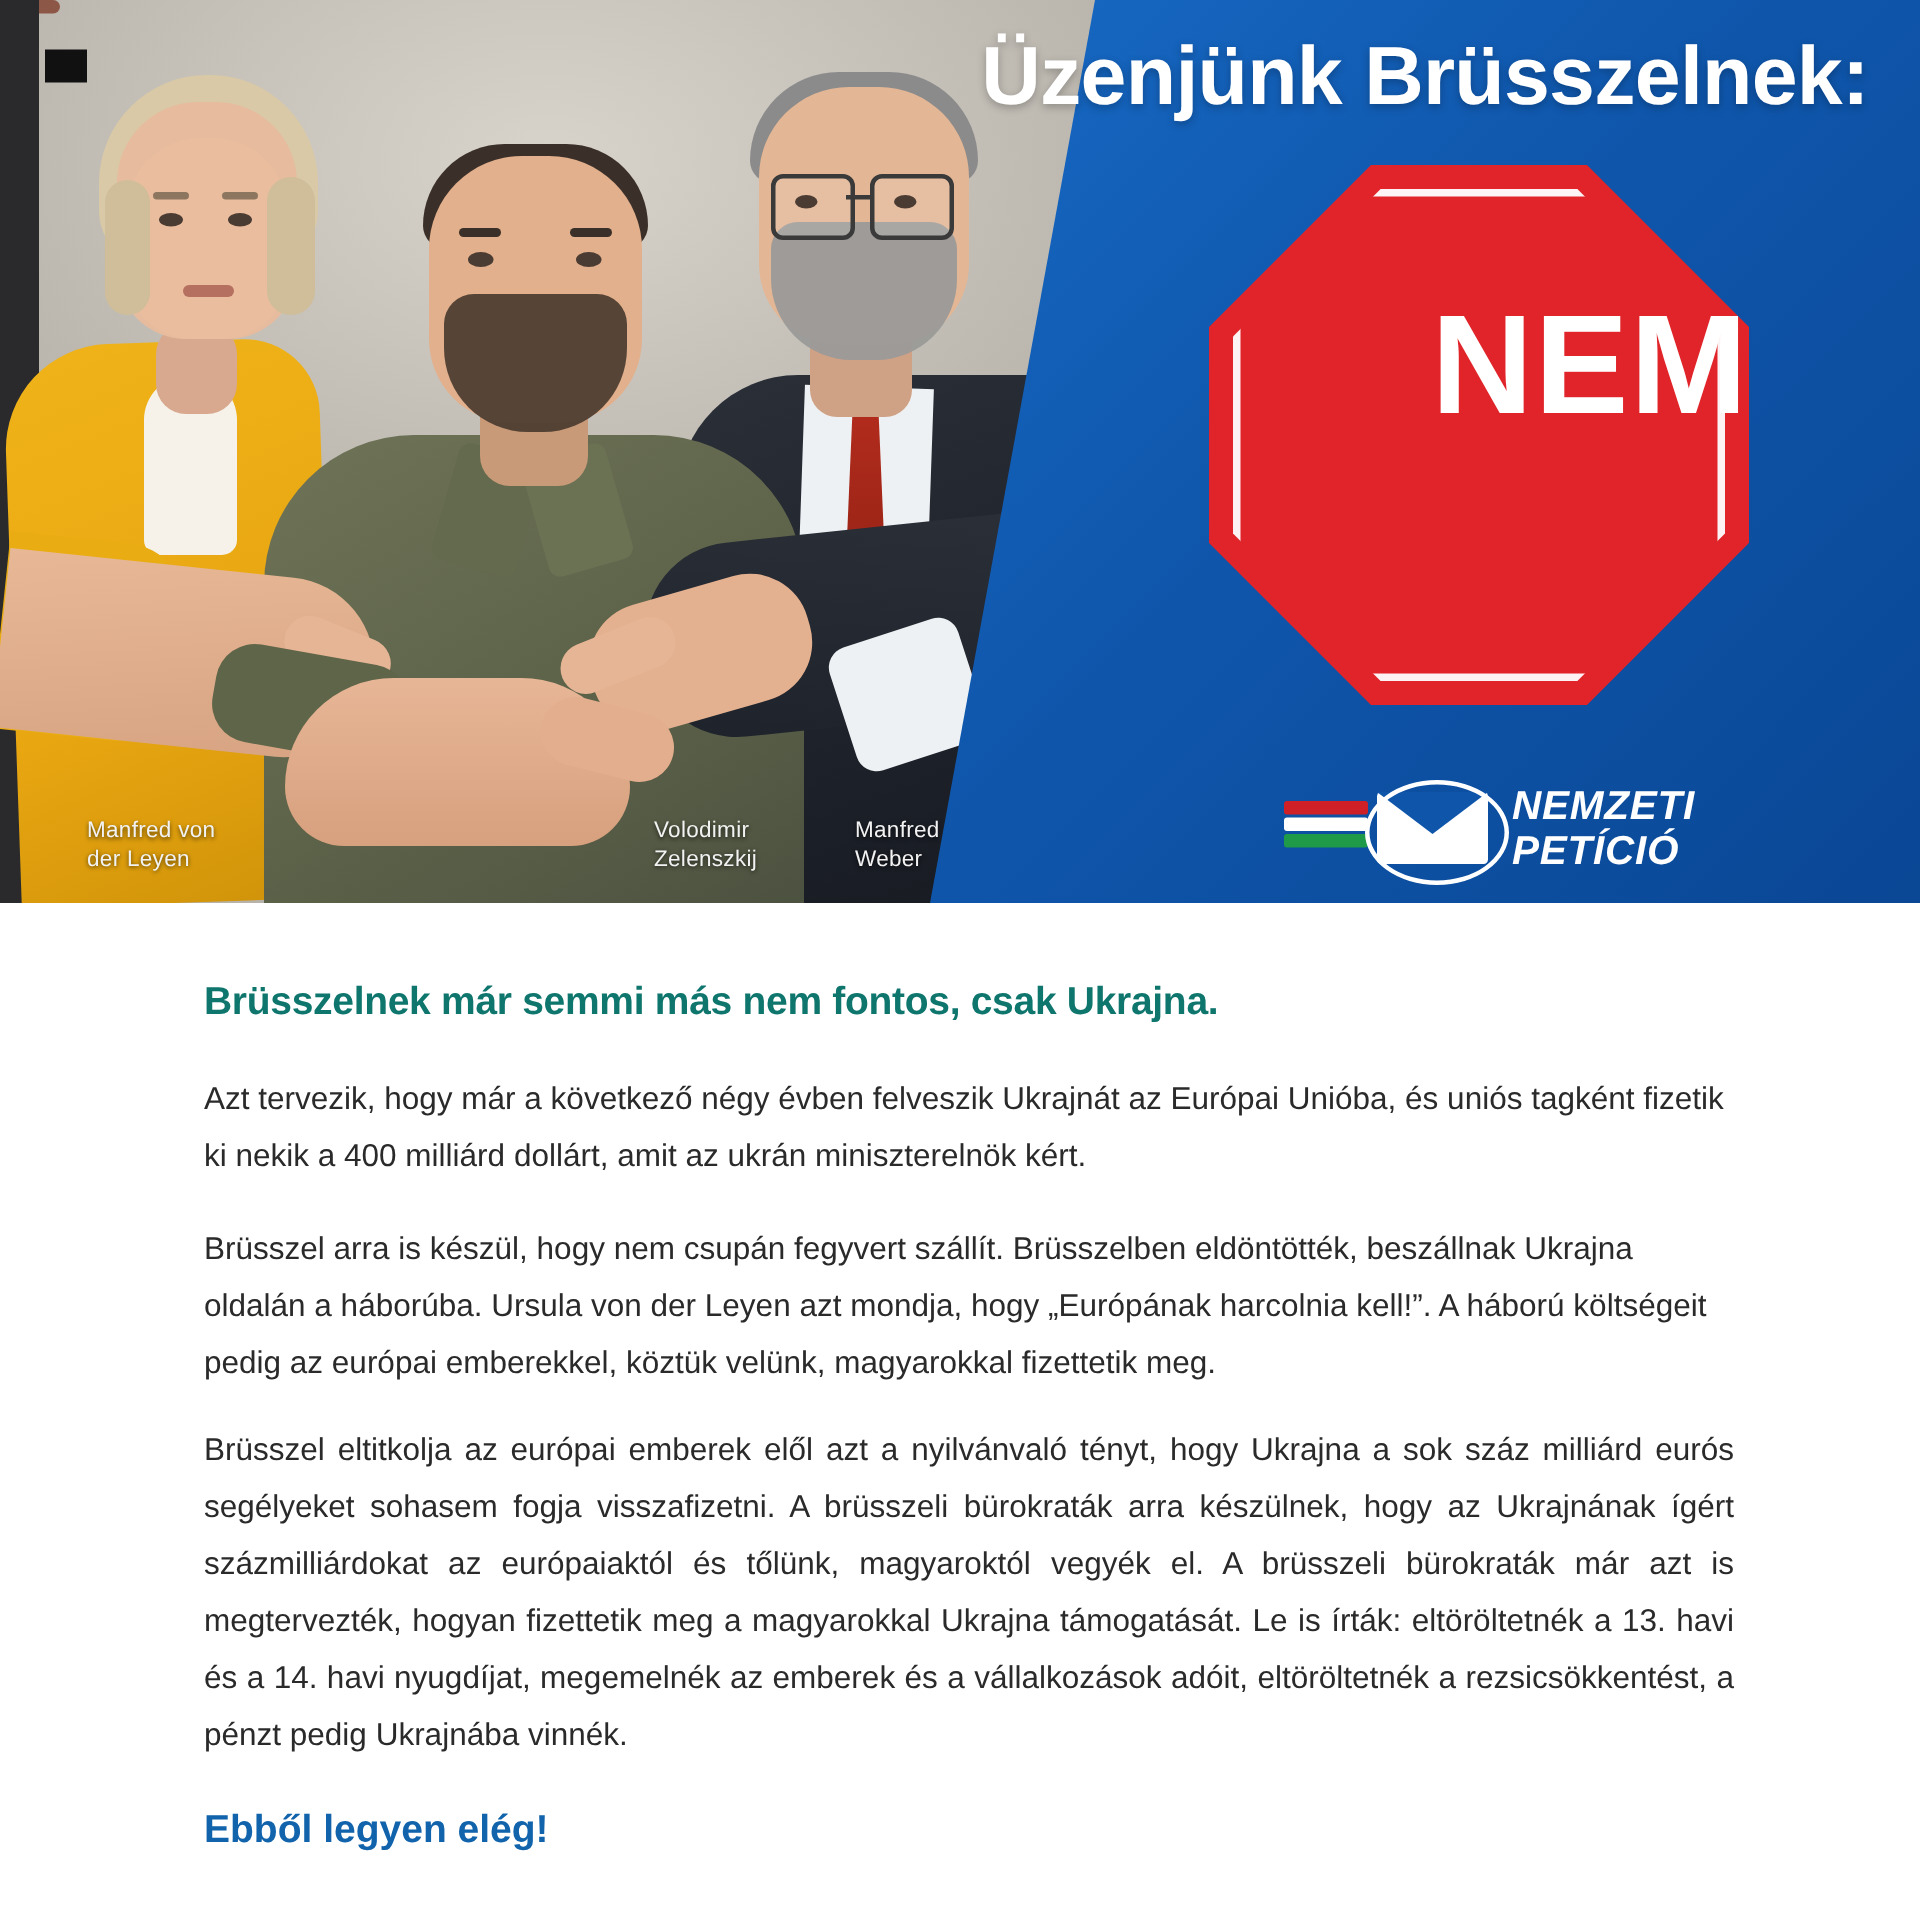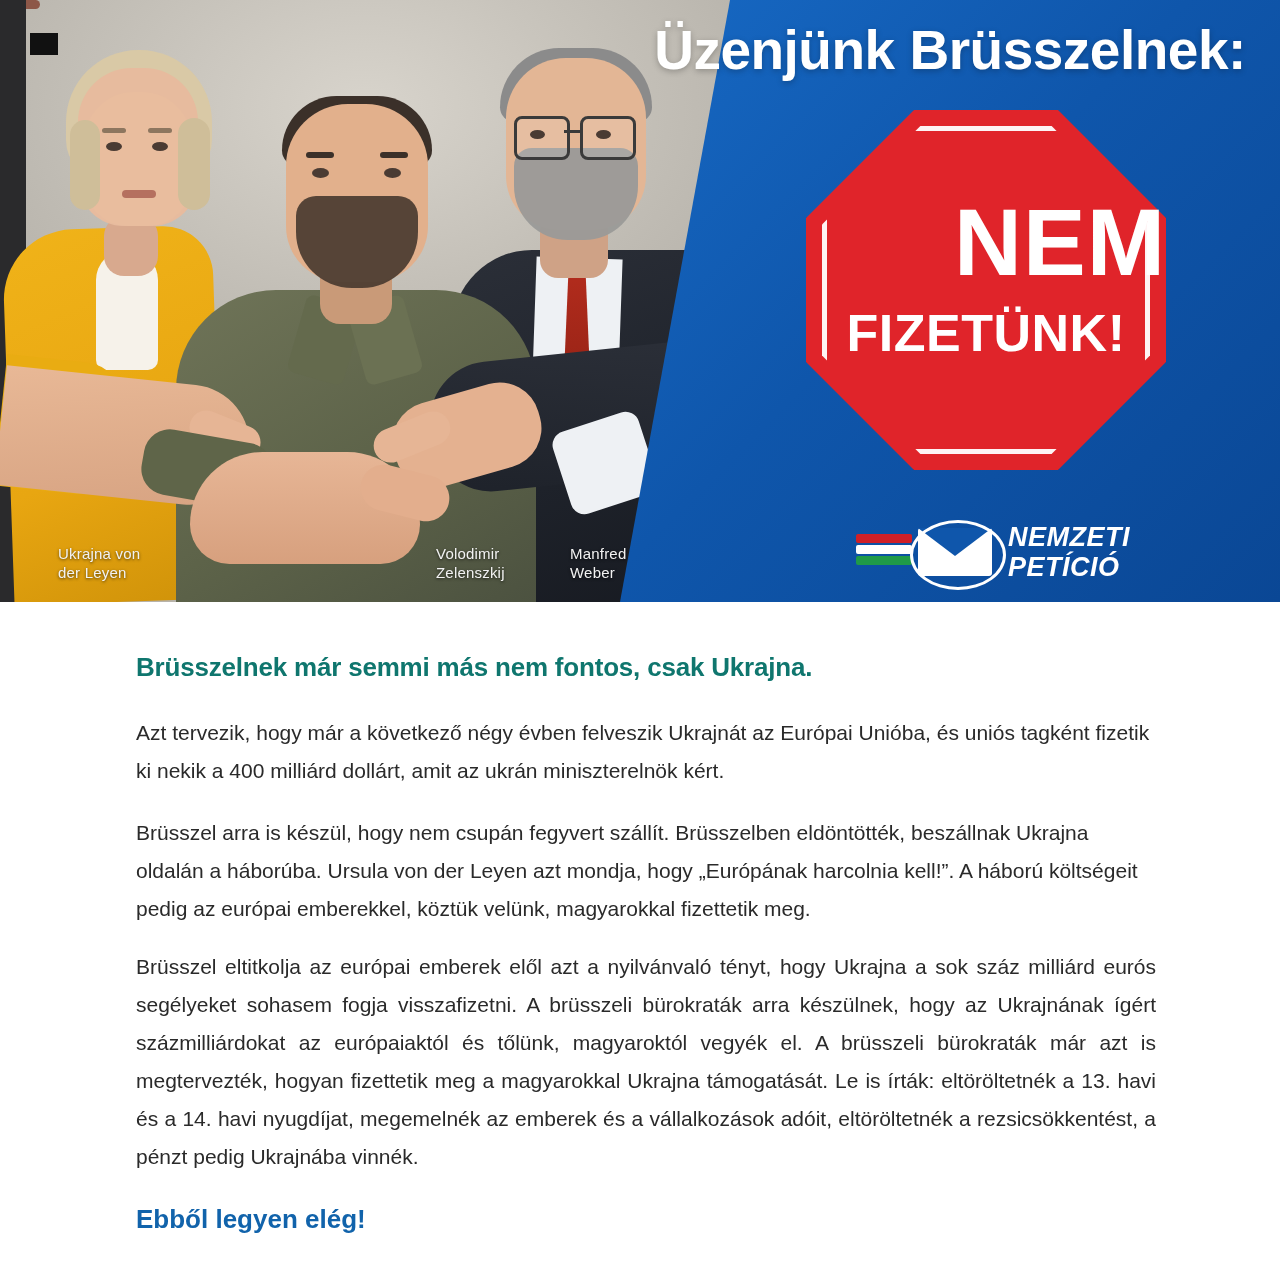--- a/index.html
+++ b/index.html
@@ -426,41 +426,40 @@
 
     <div class="figure arm-left-sleeve"></div>
     <div class="figure arm-left"></div>
     <div class="figure finger-left"></div>
 
     <div class="figure zel-forearm"></div>
     <div class="figure open-hand"></div>
     <div class="figure open-hand-thumb"></div>
 
     <div class="name-tag tag-ursula">
-      <div>Ukrajna von</div>
+      <div>Manfred von</div>
       <div>der Leyen</div>
     </div>
     <div class="name-tag tag-zel">
       <div>Volodimir</div>
       <div>Zelenszkij</div>
     </div>
     <div class="name-tag tag-weber">
       <div>Manfred</div>
       <div>Weber</div>
     </div>
   </div>
 
   <div class="banner-blue"></div>
 
   <div class="headline">Üzenjünk Brüsszelnek:</div>
 
   <div class="stop-sign"></div>
   <div class="stop-sign-inner"></div>
   <div class="stop-line1">NEM</div>
-  <div class="stop-line2">FIZETÜNK!</div>
 
   <div class="petition">
     <div class="flag-bars">
       <i class="flag-red"></i>
         <i class="flag-white"></i>
         <i class="flag-green"></i>
     </div>
     <div class="envelope"></div>
     <div class="env-circle"></div>
     <div class="petition-text">

